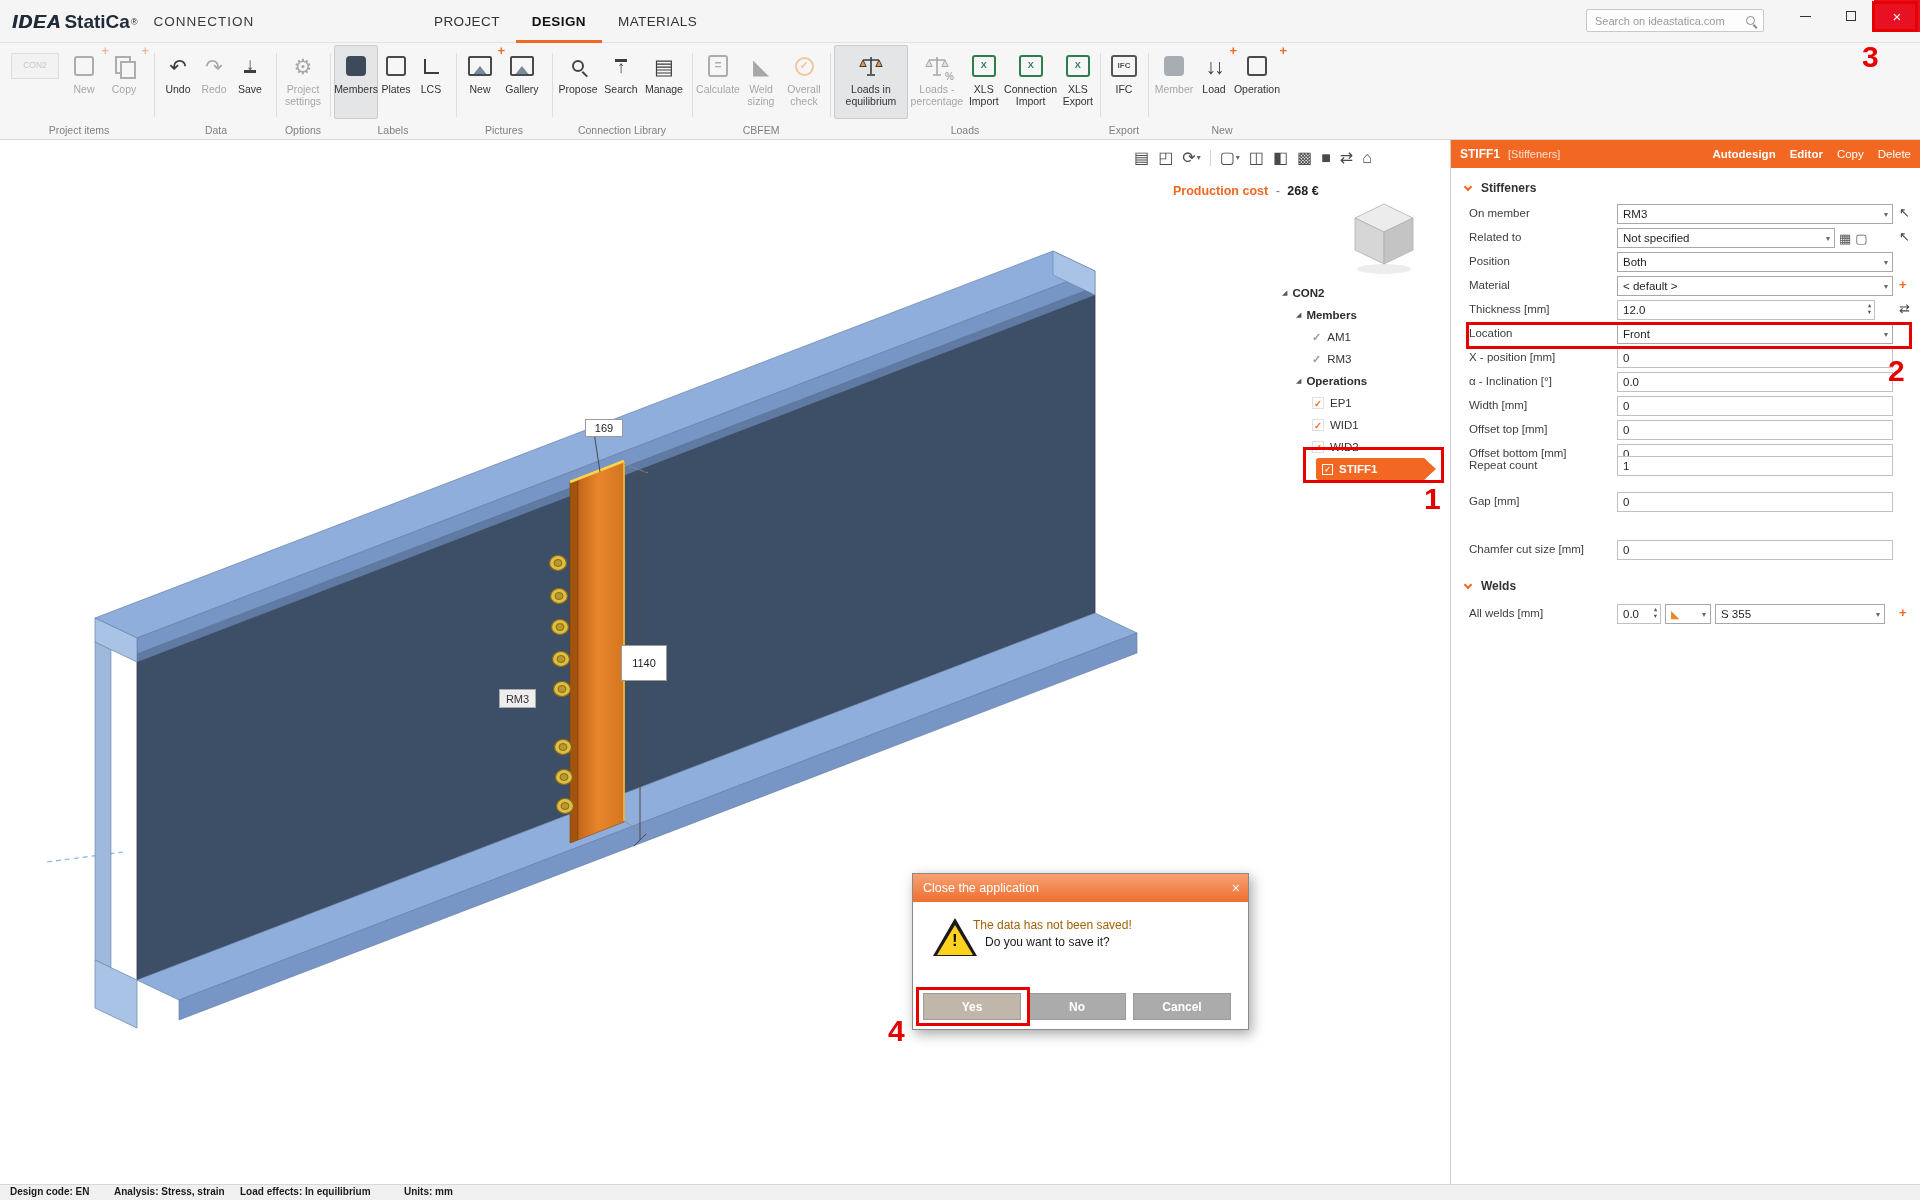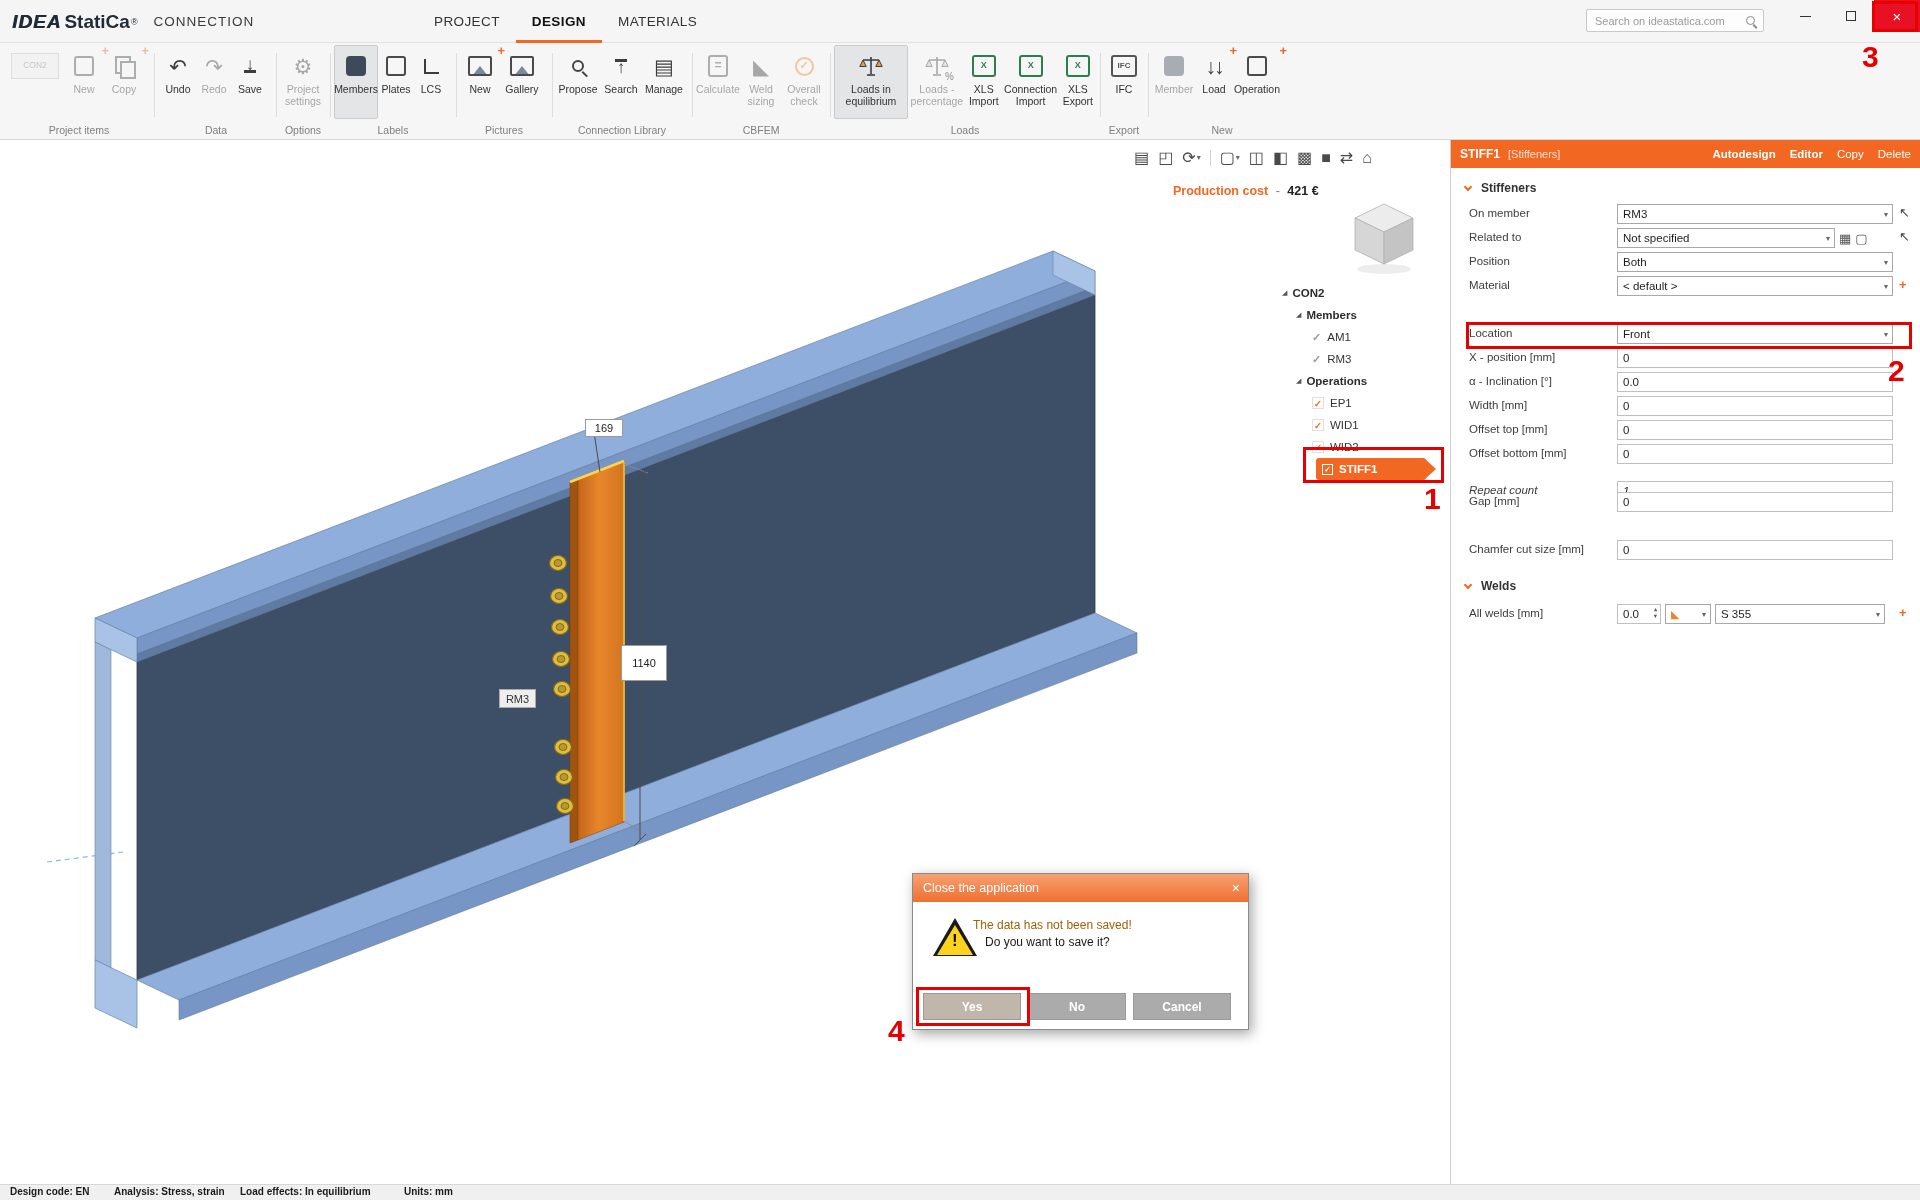--- a/index.html
+++ b/index.html
@@ -513,21 +513,21 @@
       <span class="vt gi-cube2"></span>
       <span class="vt gi-cube3"></span>
       <span class="vt gi-cube4"></span>
       <span class="vt gi-swap"></span>
       <span class="vt gi-home"></span>
     </div>
 
     <div class="prodcost">
       <span class="pc-label">Production cost</span>
       <span class="pc-sep">-</span>
-      <span class="pc-val">421 €</span>
+      <span class="pc-val">268 €</span>
     </div>
 
     <div class="dimbox" style="left:585px;top:279px;width:38px;height:18px;">169</div>
     <div class="dimbox" style="left:621px;top:505px;width:46px;height:36px;">1140</div>
     <div class="memlabel" style="left:499px;top:549px;width:37px;height:19px;">RM3</div>
 
     <div class="tree">
       <div class="trow">
         <span class="t-chev gi-tri"></span>
         <span class="t-root">CON2</span>
@@ -624,20 +624,33 @@
       <div class="plabel">Material</div>
       <div class="pctrl">
           <div class="psel full">
             <span>&lt; default &gt;</span>
             <span class="chev gi-caret"></span>
           </div>
         </div>
       <div class="picon picon-orange gi-plus"></div>
     </div>
 
+    <div class="prow" style="top:158px;">
+      <div class="plabel">Thickness [mm]</div>
+      <div class="pctrl">
+        <div class="pinput" style="width:258px;">
+          <span>12.0</span>
+          <span class="spin">
+              <span class="gi-caret" style="transform:rotate(180deg)"></span>
+              <span class="gi-caret"></span>
+            </span>
+        </div>
+      </div>
+      <div class="picon gi-swap"></div>
+    </div>
 
     <div class="prow" style="top:182px;">
       <div class="plabel">Location</div>
       <div class="pctrl">
           <div class="psel full">
             <span>Front</span>
             <span class="chev gi-caret"></span>
           </div>
         </div>
     </div>
@@ -680,21 +693,21 @@
 
     <div class="prow" style="top:302px;">
       <div class="plabel">Offset bottom [mm]</div>
       <div class="pctrl">
           <div class="pinput full">
             <span>0</span>
           </div>
         </div>
     </div>
 
-    <div class="prow" style="top:339px;font-style:italic;">
+    <div class="prow" style="top:314px;">
       <div class="plabel">Repeat count</div>
       <div class="pctrl">
           <div class="pinput full">
             <span>1</span>
           </div>
         </div>
     </div>
 
     <div class="prow" style="top:350px;">
       <div class="plabel">Gap [mm]</div>

